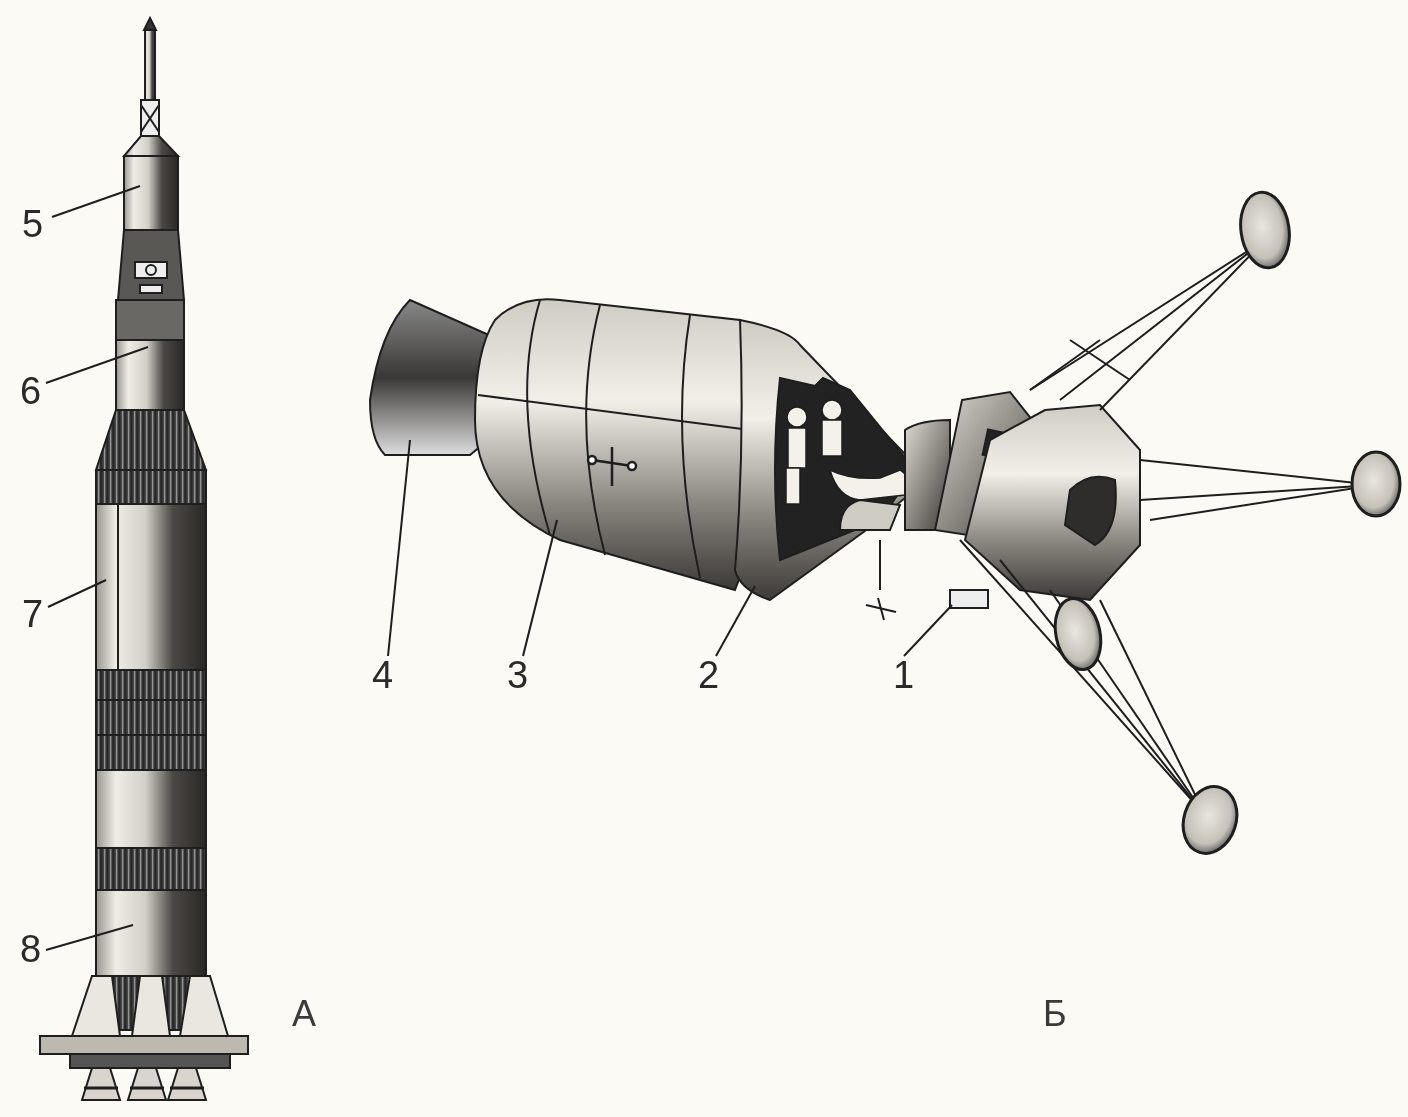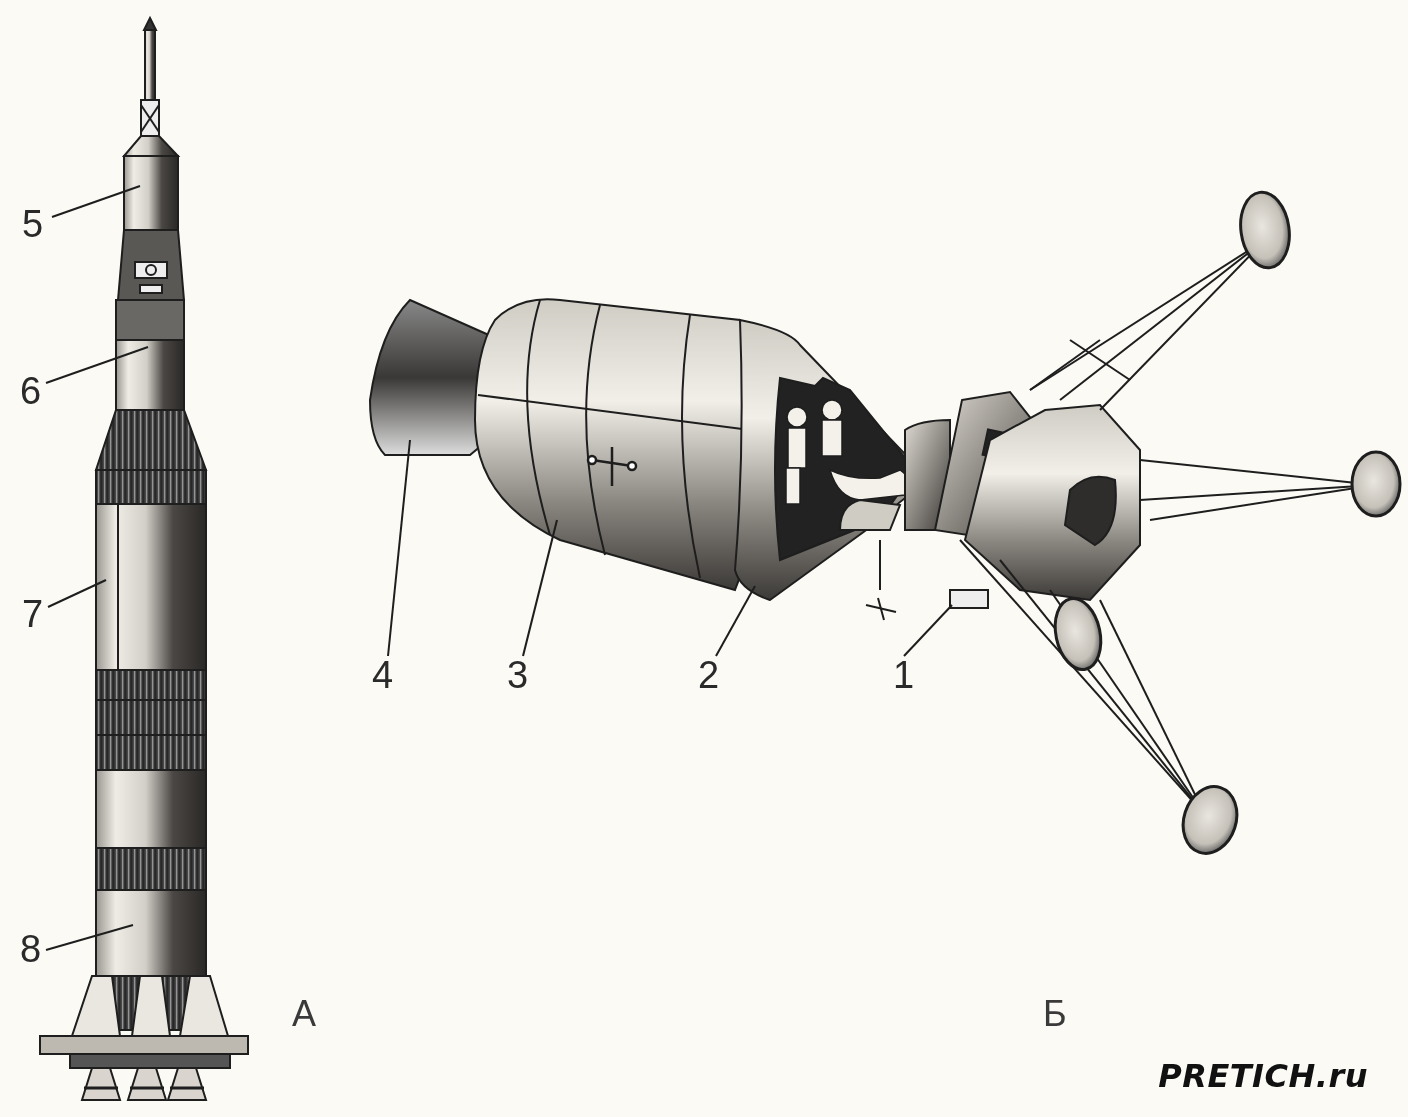--- a/index.html
+++ b/index.html
@@ -217,14 +217,13 @@
   <div class="label" style="left:20px;top:930px">8</div>
 
   <div class="label" style="left:372px;top:656px">4</div>
   <div class="label" style="left:507px;top:656px">3</div>
   <div class="label" style="left:698px;top:656px">2</div>
   <div class="label" style="left:893px;top:656px">1</div>
 
   <div class="panel-letter" style="left:292px;top:996px">А</div>
   <div class="panel-letter" style="left:1043px;top:996px">Б</div>
 
-  <div class="watermark">PRETICH.ru</div>
 </div>
 
 </body></html>

